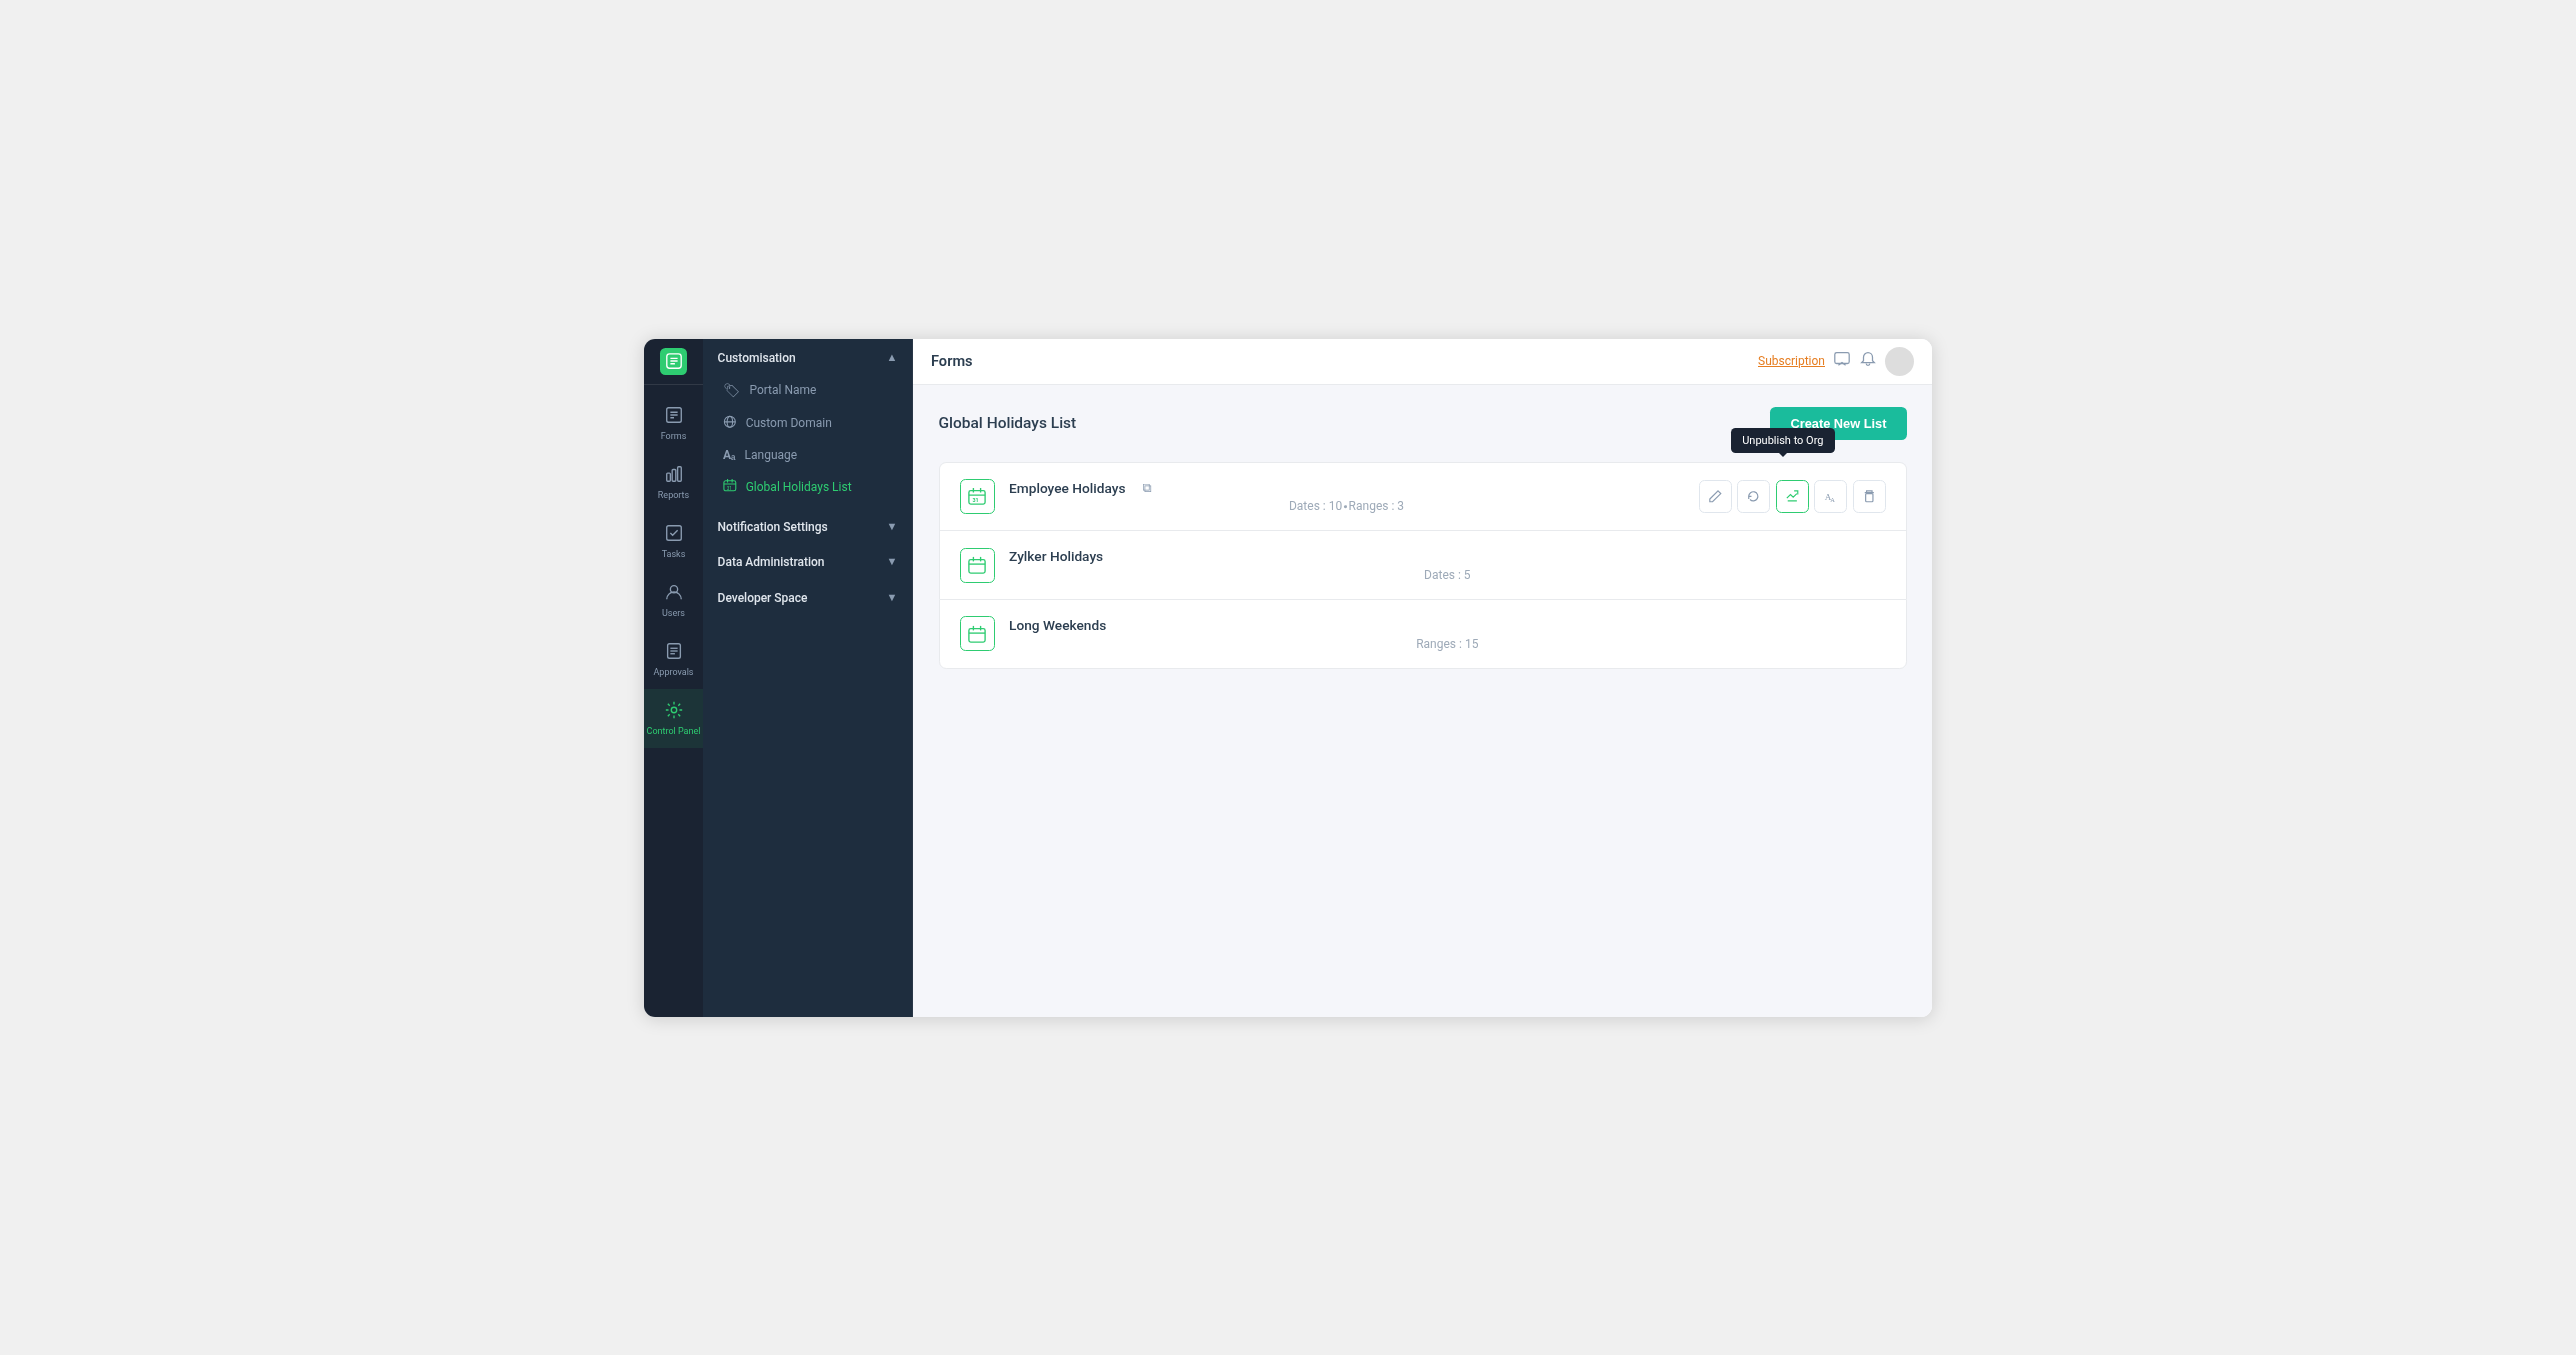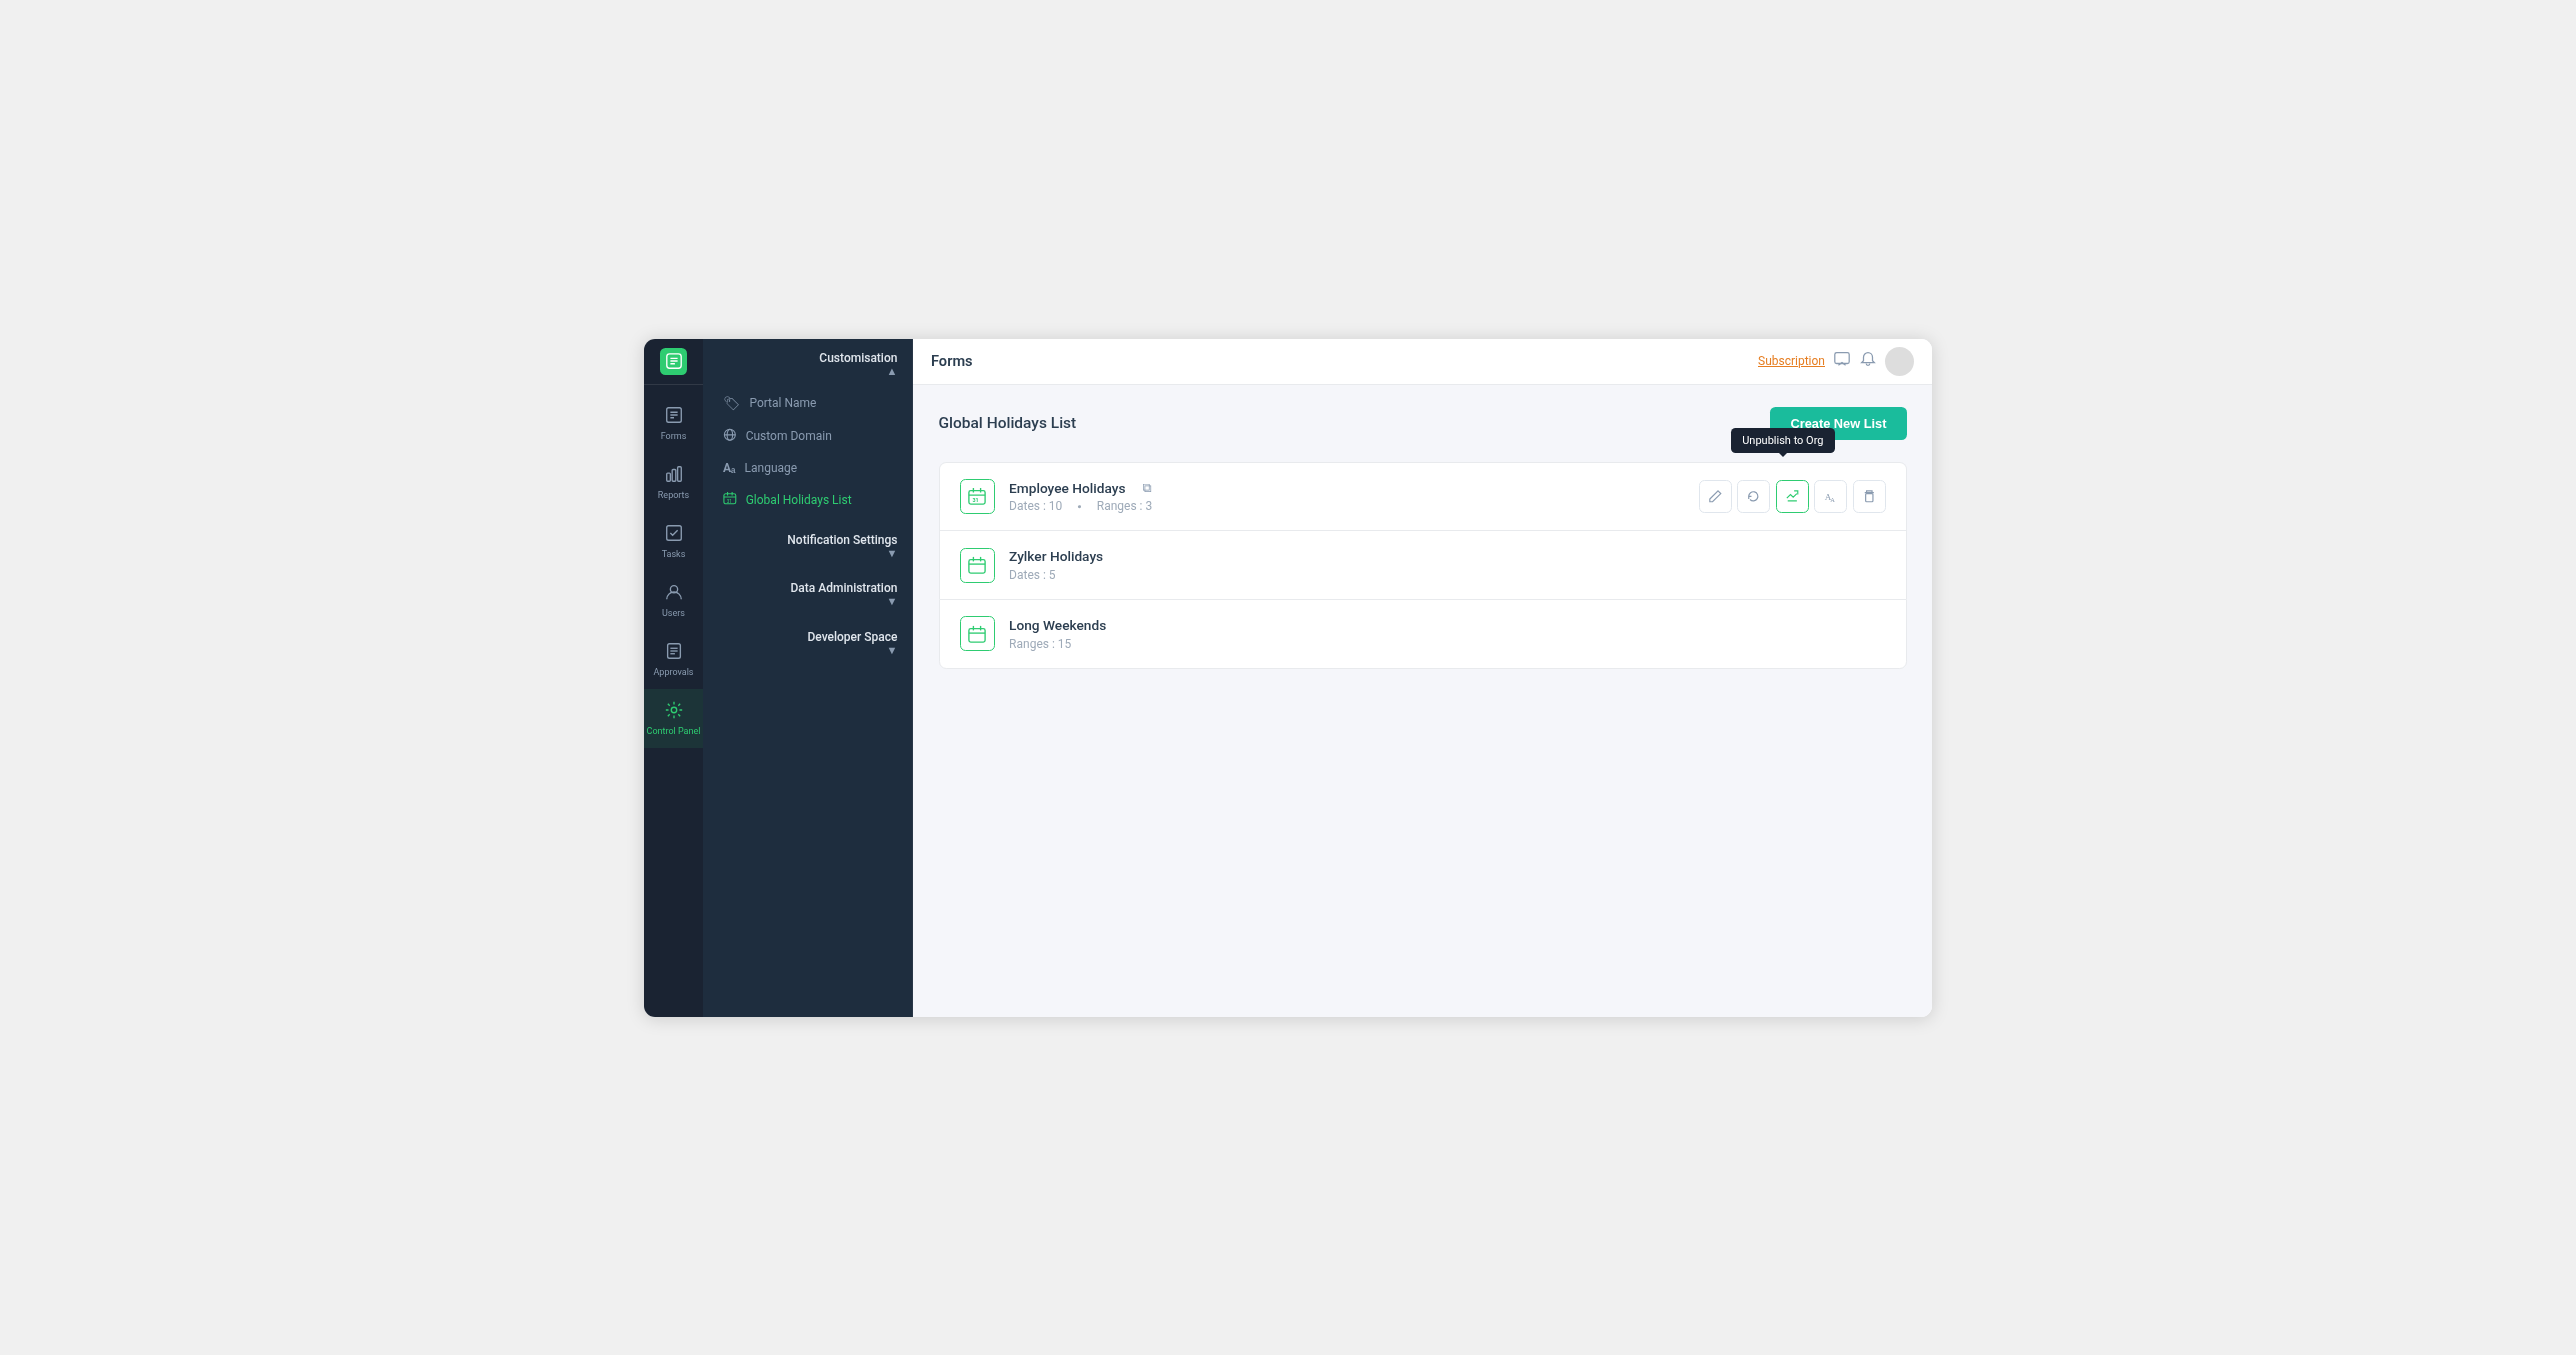--- a/index.html
+++ b/index.html
@@ -84,28 +84,27 @@
       width: 210px;
       background: #1e2d3e;
       overflow-y: auto;
       border-right: 0.9px solid rgba(255,255,255,0.05);
     }
     .menu-section {
       padding: 0;
     }
     .menu-section-header {
       display: flex;
-      align-items: flex-end;
+      align-items: flex-start;
       justify-content: space-between;
       padding: 12.8px 14.6px 9px 14.6px;
       color: #e0e6ed;
       font-size: 12px;
       font-weight: 500;
       cursor: pointer;
-      flex-direction: column;
     }
     .chevron { color: #8a9bb0; font-size: 11px; }
     .menu-items { padding-bottom: 3.6px; }
     .menu-item {
       display: flex;
       align-items: center;
       gap: 9px;
       padding: 8.2px 14.6px 8.2px 20px;
       color: #8a9bb0;
       font-size: 12px;
@@ -229,21 +228,22 @@
       align-items: center;
       gap: 17px;
       margin-bottom: 3.6px;
     }
     .holiday-name-icon { font-size: 12.8px; color: #8a9bb0; }
     .holiday-meta {
       font-size: 12px;
       color: #9eaab8;
       display: flex;
       align-items: center;
-      gap: 15px;
+      gap: 1px;
+      justify-content: center;
     }
     .meta-dot { font-size: 7.3px; color: #9eaab8; }
 
     .card-actions {
       display: flex;
       align-items: center;
       gap: 5.5px;
     }
     .action-btn {
       width: 33px;

